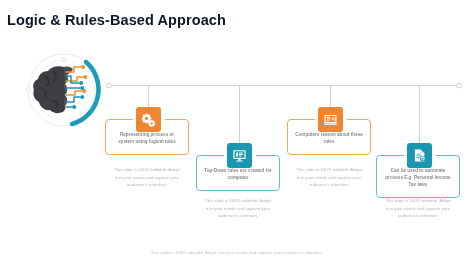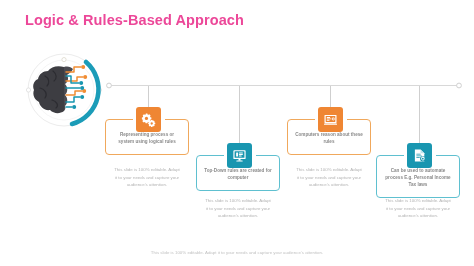--- a/index.html
+++ b/index.html
@@ -18,25 +18,25 @@
     position: relative;
     width: 474px;
     height: 266px;
     background: #ffffff;
     overflow: hidden;
   }
 
   
   #slide-title {
     position: absolute;
-    left: 25px;
+    left: 7px;
     top: 12px;
     font-size: 14.5px;
     font-weight: bold;
-    color: #ec4899;
+    color: #0f172a;
     letter-spacing: 0.1px;
     white-space: nowrap;
     text-align: center;
   }
 
   
   #brain-emblem {
     position: absolute;
     left: 12px;
     top: 50px;

